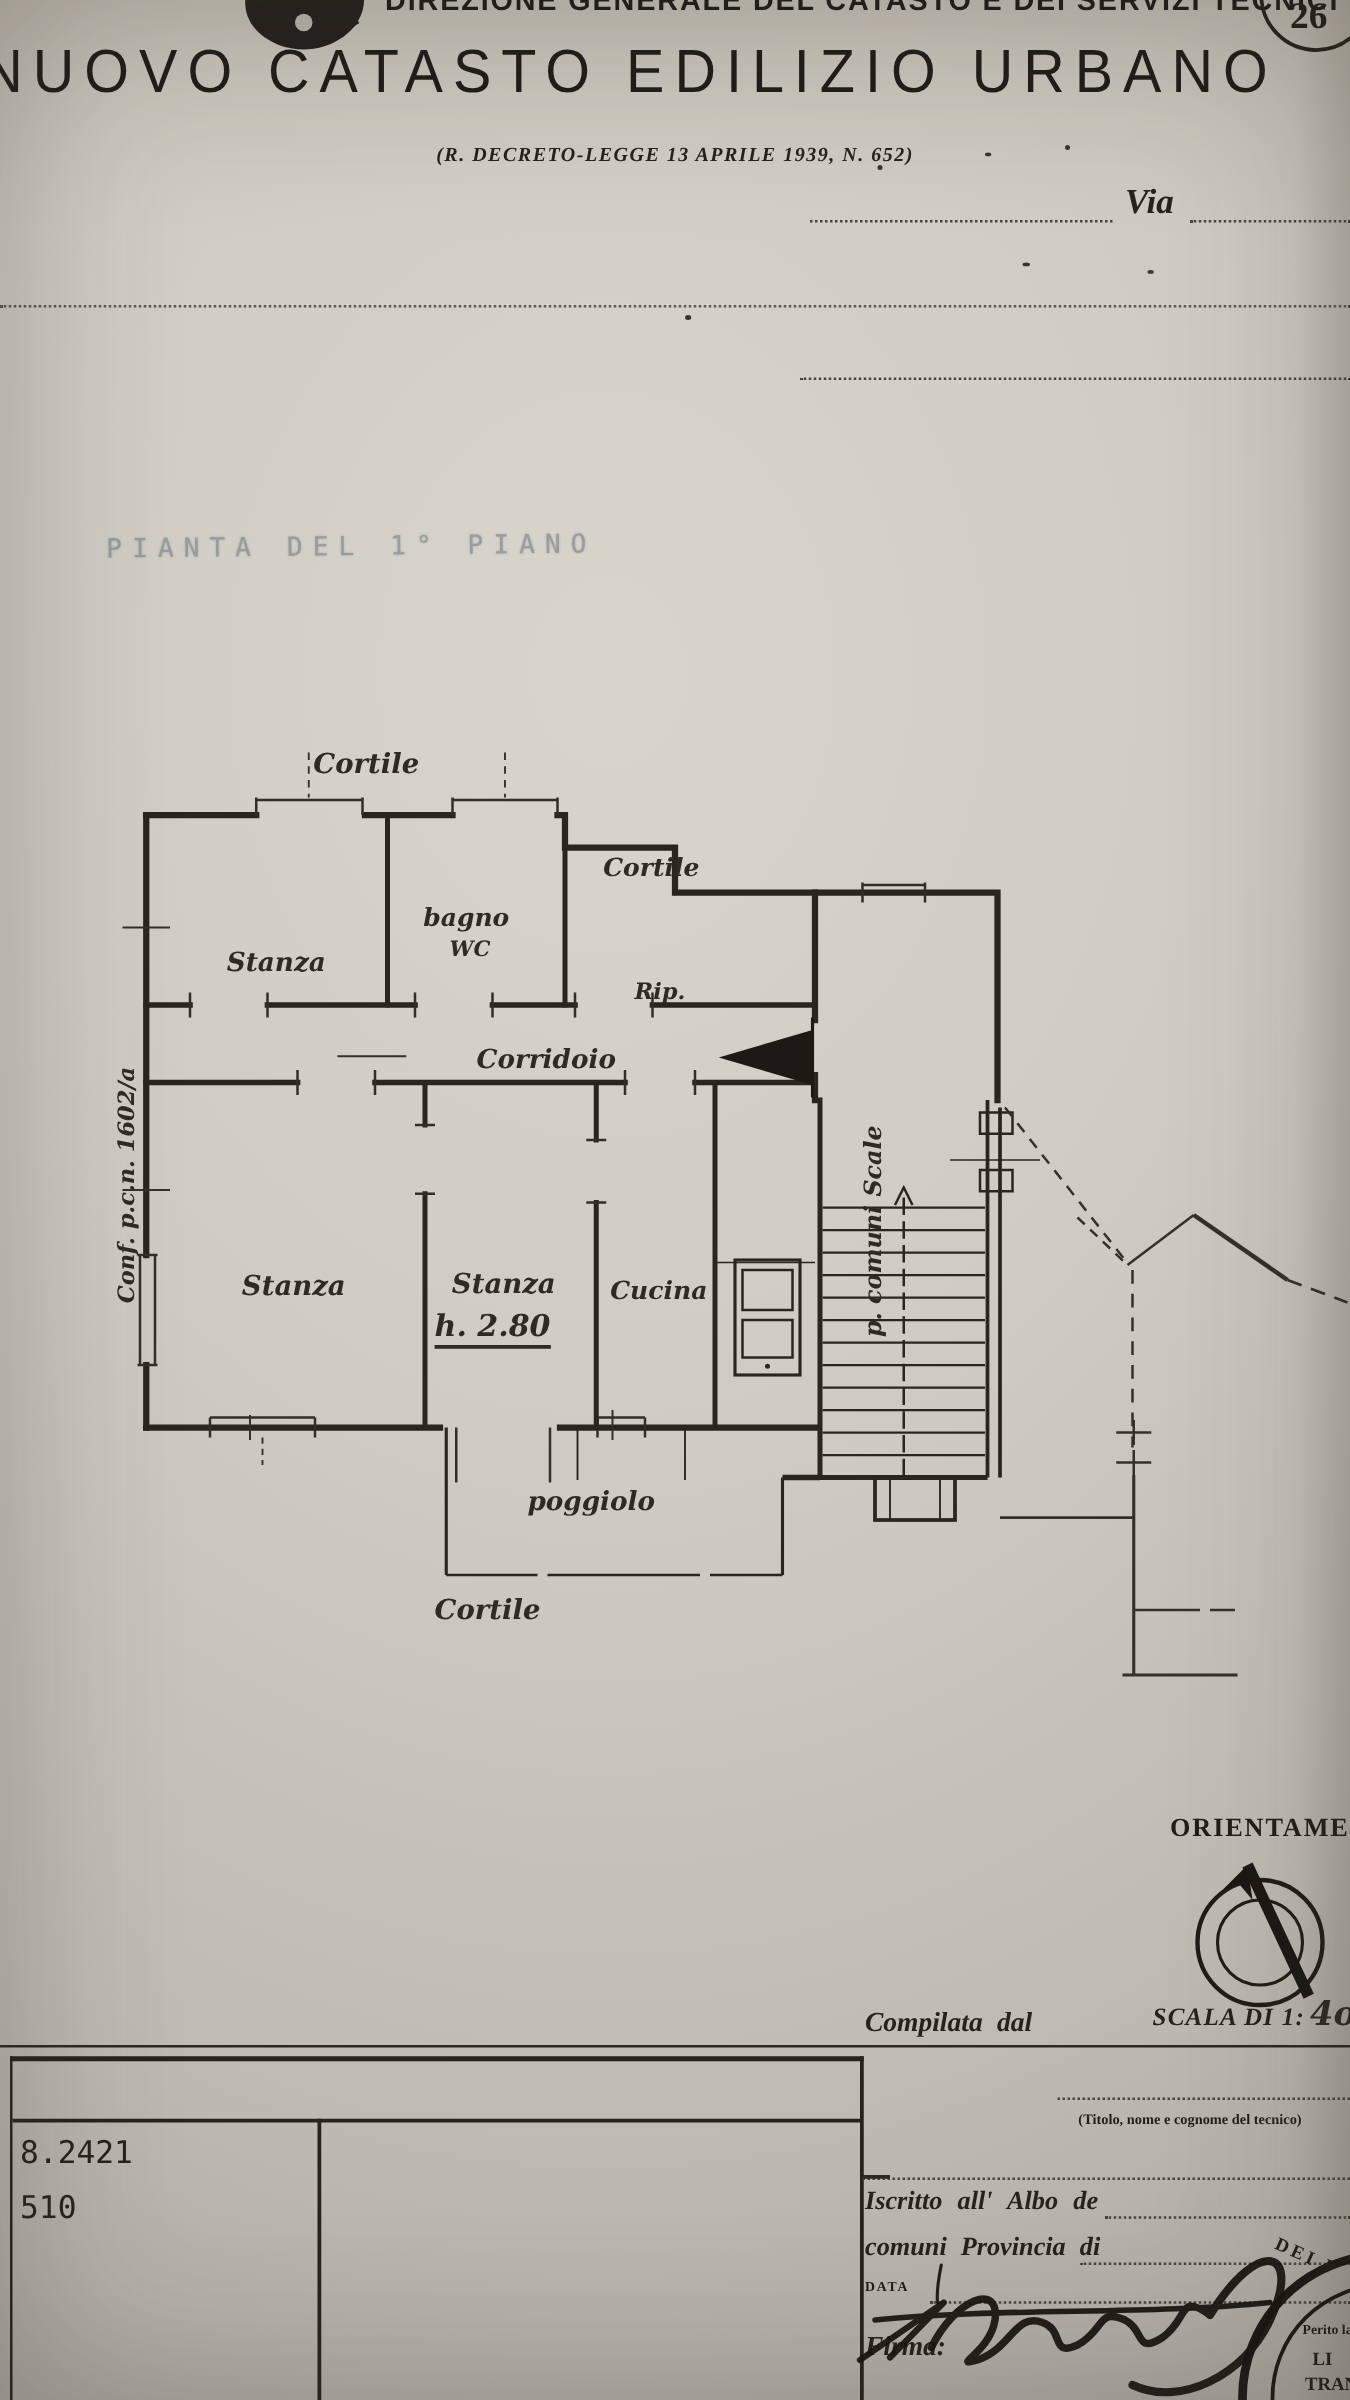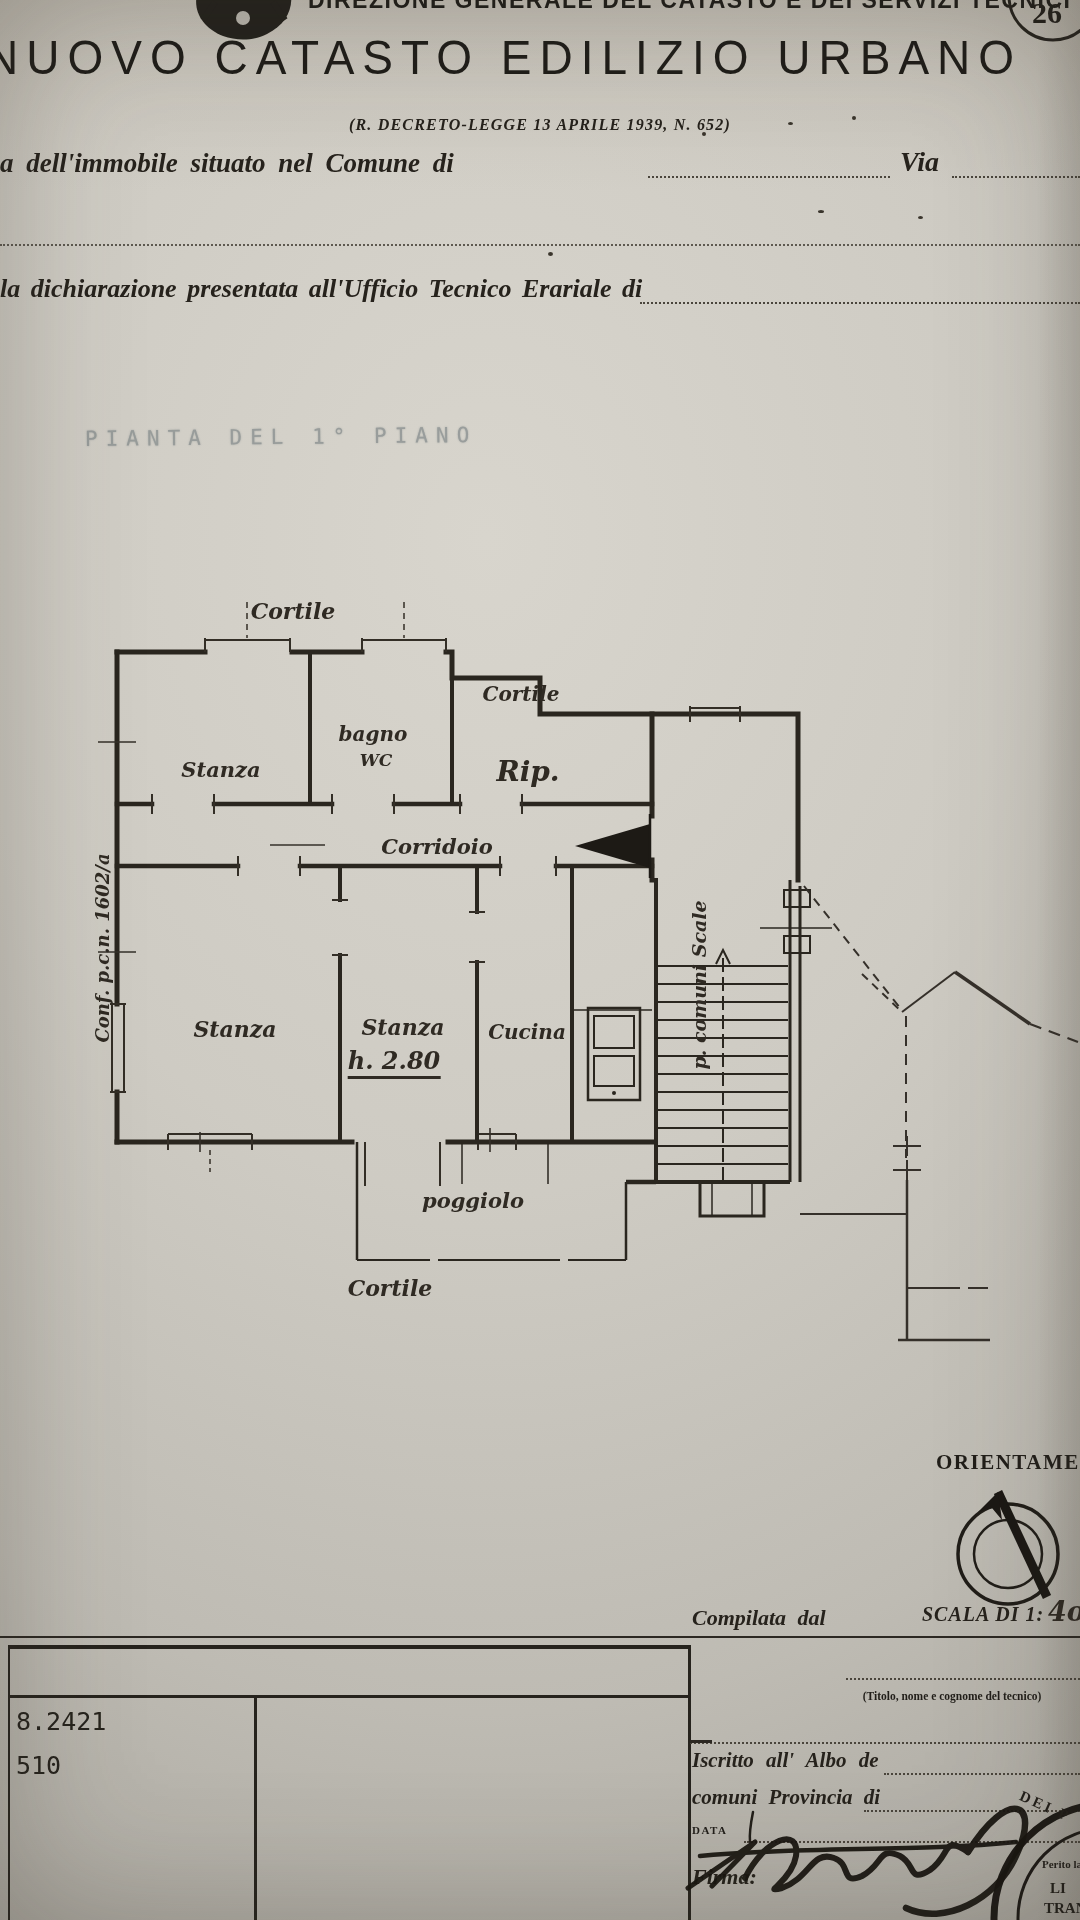--- a/index.html
+++ b/index.html
@@ -36,35 +36,33 @@
 
   <svg class="abs" style="left:995px;top:0" width="85" height="60">
     <circle cx="58" cy="-4" r="44" fill="none" stroke="#25221d" stroke-width="3"></circle>
   </svg>
   <div class="abs bserif" style="left:1032px;top:-4px;font-size:30px">26</div>
 
   <div class="abs sans" style="left:-15px;top:30px;font-size:46px;letter-spacing:8px;white-space:nowrap;transform:scaleY(1.06)">NUOVO CATASTO EDILIZIO URBANO</div>
 
   <div class="abs serifit ctr" style="left:540px;top:116px;font-size:16px;letter-spacing:1.2px">(R. DECRETO-LEGGE 13 APRILE 1939, N. 652)</div>
 
-  <div class="abs serifit" style="left:0;top:148px;font-size:27px;word-spacing:6px;white-space:nowrap">a dell'immobile situato nel Comune di</div>
   <div class="abs dl" style="left:648px;top:174px;width:242px"></div>
   <div class="abs serifit" style="left:900px;top:146px;font-size:28px">Via</div>
   <div class="abs dl" style="left:952px;top:174px;width:128px"></div>
 
   <div class="speck" style="left:702px;top:132px;width:4px;height:4px"></div>
   <div class="speck" style="left:788px;top:122px;width:5px;height:3px"></div>
   <div class="speck" style="left:852px;top:116px;width:4px;height:4px"></div>
   <div class="speck" style="left:818px;top:210px;width:6px;height:3px"></div>
   <div class="speck" style="left:918px;top:216px;width:5px;height:3px"></div>
   <div class="speck" style="left:548px;top:252px;width:5px;height:4px"></div>
 
   <div class="abs dl" style="left:0;top:242px;width:1080px;opacity:.85"></div>
 
-  <div class="abs serifit" style="left:0;top:274px;font-size:26px;word-spacing:4px;white-space:nowrap">la dichiarazione presentata all'Ufficio Tecnico Erariale di</div>
   <div class="abs dl" style="left:640px;top:300px;width:440px"></div>
 
   <div class="abs mono" style="left:85px;top:425px;font-size:21px;letter-spacing:8px;color:#82898a;opacity:.72;transform:rotate(-.6deg);text-shadow:0 0 2px rgba(130,137,138,.8)">PIANTA DEL 1° PIANO</div>
 
   <svg class="abs" style="left:0;top:0" width="1080" height="1920">
 
     <g stroke="#2a261f" stroke-width="5" fill="none" stroke-linecap="square">
       <path d="M117,652 H205 M292,652 H362 M446,652 H452 V678 H540 V714 H798 V880"></path>
       <path d="M117,652 V1004 M117,1092 V1142"></path>
       <path d="M117,1142 H352 M448,1142 H652"></path>
@@ -152,21 +150,21 @@
       <path d="M270,845 H325"></path>
       <path d="M98,742 H136 M98,952 H136"></path>
       <path d="M200,1132 V1152 M490,1128 V1152"></path>
     </g>
   </svg>
 
   <div class="abs hw ctr" style="left:293px;top:598px;font-size:22px">Cortile</div>
   <div class="abs hw ctr" style="left:521px;top:682px;font-size:20px">Cortile</div>
   <div class="abs hw ctr" style="left:373px;top:722px;font-size:20px">bagno</div>
   <div class="abs hw ctr" style="left:376px;top:750px;font-size:17px">WC</div>
-  <div class="abs hw ctr" style="left:528px;top:755px;font-size:28px">Rip.</div>
+  <div class="abs hw ctr" style="left:528px;top:783px;font-size:18px">Rip.</div>
   <div class="abs hw ctr" style="left:221px;top:757px;font-size:21px">Stanza</div>
   <div class="abs hw ctr" style="left:437px;top:834px;font-size:21px">Corridoio</div>
   <div class="abs hw ctr" style="left:235px;top:1016px;font-size:22px">Stanza</div>
   <div class="abs hw ctr" style="left:403px;top:1014px;font-size:22px">Stanza</div>
   <div class="abs hw ctr" style="left:394px;top:1046px;font-size:24px;border-bottom:3px solid #2f2a23;padding-bottom:1px">h. 2.80</div>
   <div class="abs hw ctr" style="left:527px;top:1020px;font-size:20px">Cucina</div>
   <div class="abs hw" style="left:699px;top:985px;font-size:19px;white-space:nowrap;transform:translate(-50%,-50%) rotate(-90deg)">p. comuni Scale</div>
   <div class="abs hw" style="left:102px;top:948px;font-size:18px;white-space:nowrap;transform:translate(-50%,-50%) rotate(-90deg)">Conf. p.c.n. 1602/a</div>
   <div class="abs hw ctr" style="left:473px;top:1188px;font-size:21px">poggiolo</div>
   <div class="abs hw ctr" style="left:390px;top:1275px;font-size:22px">Cortile</div>

